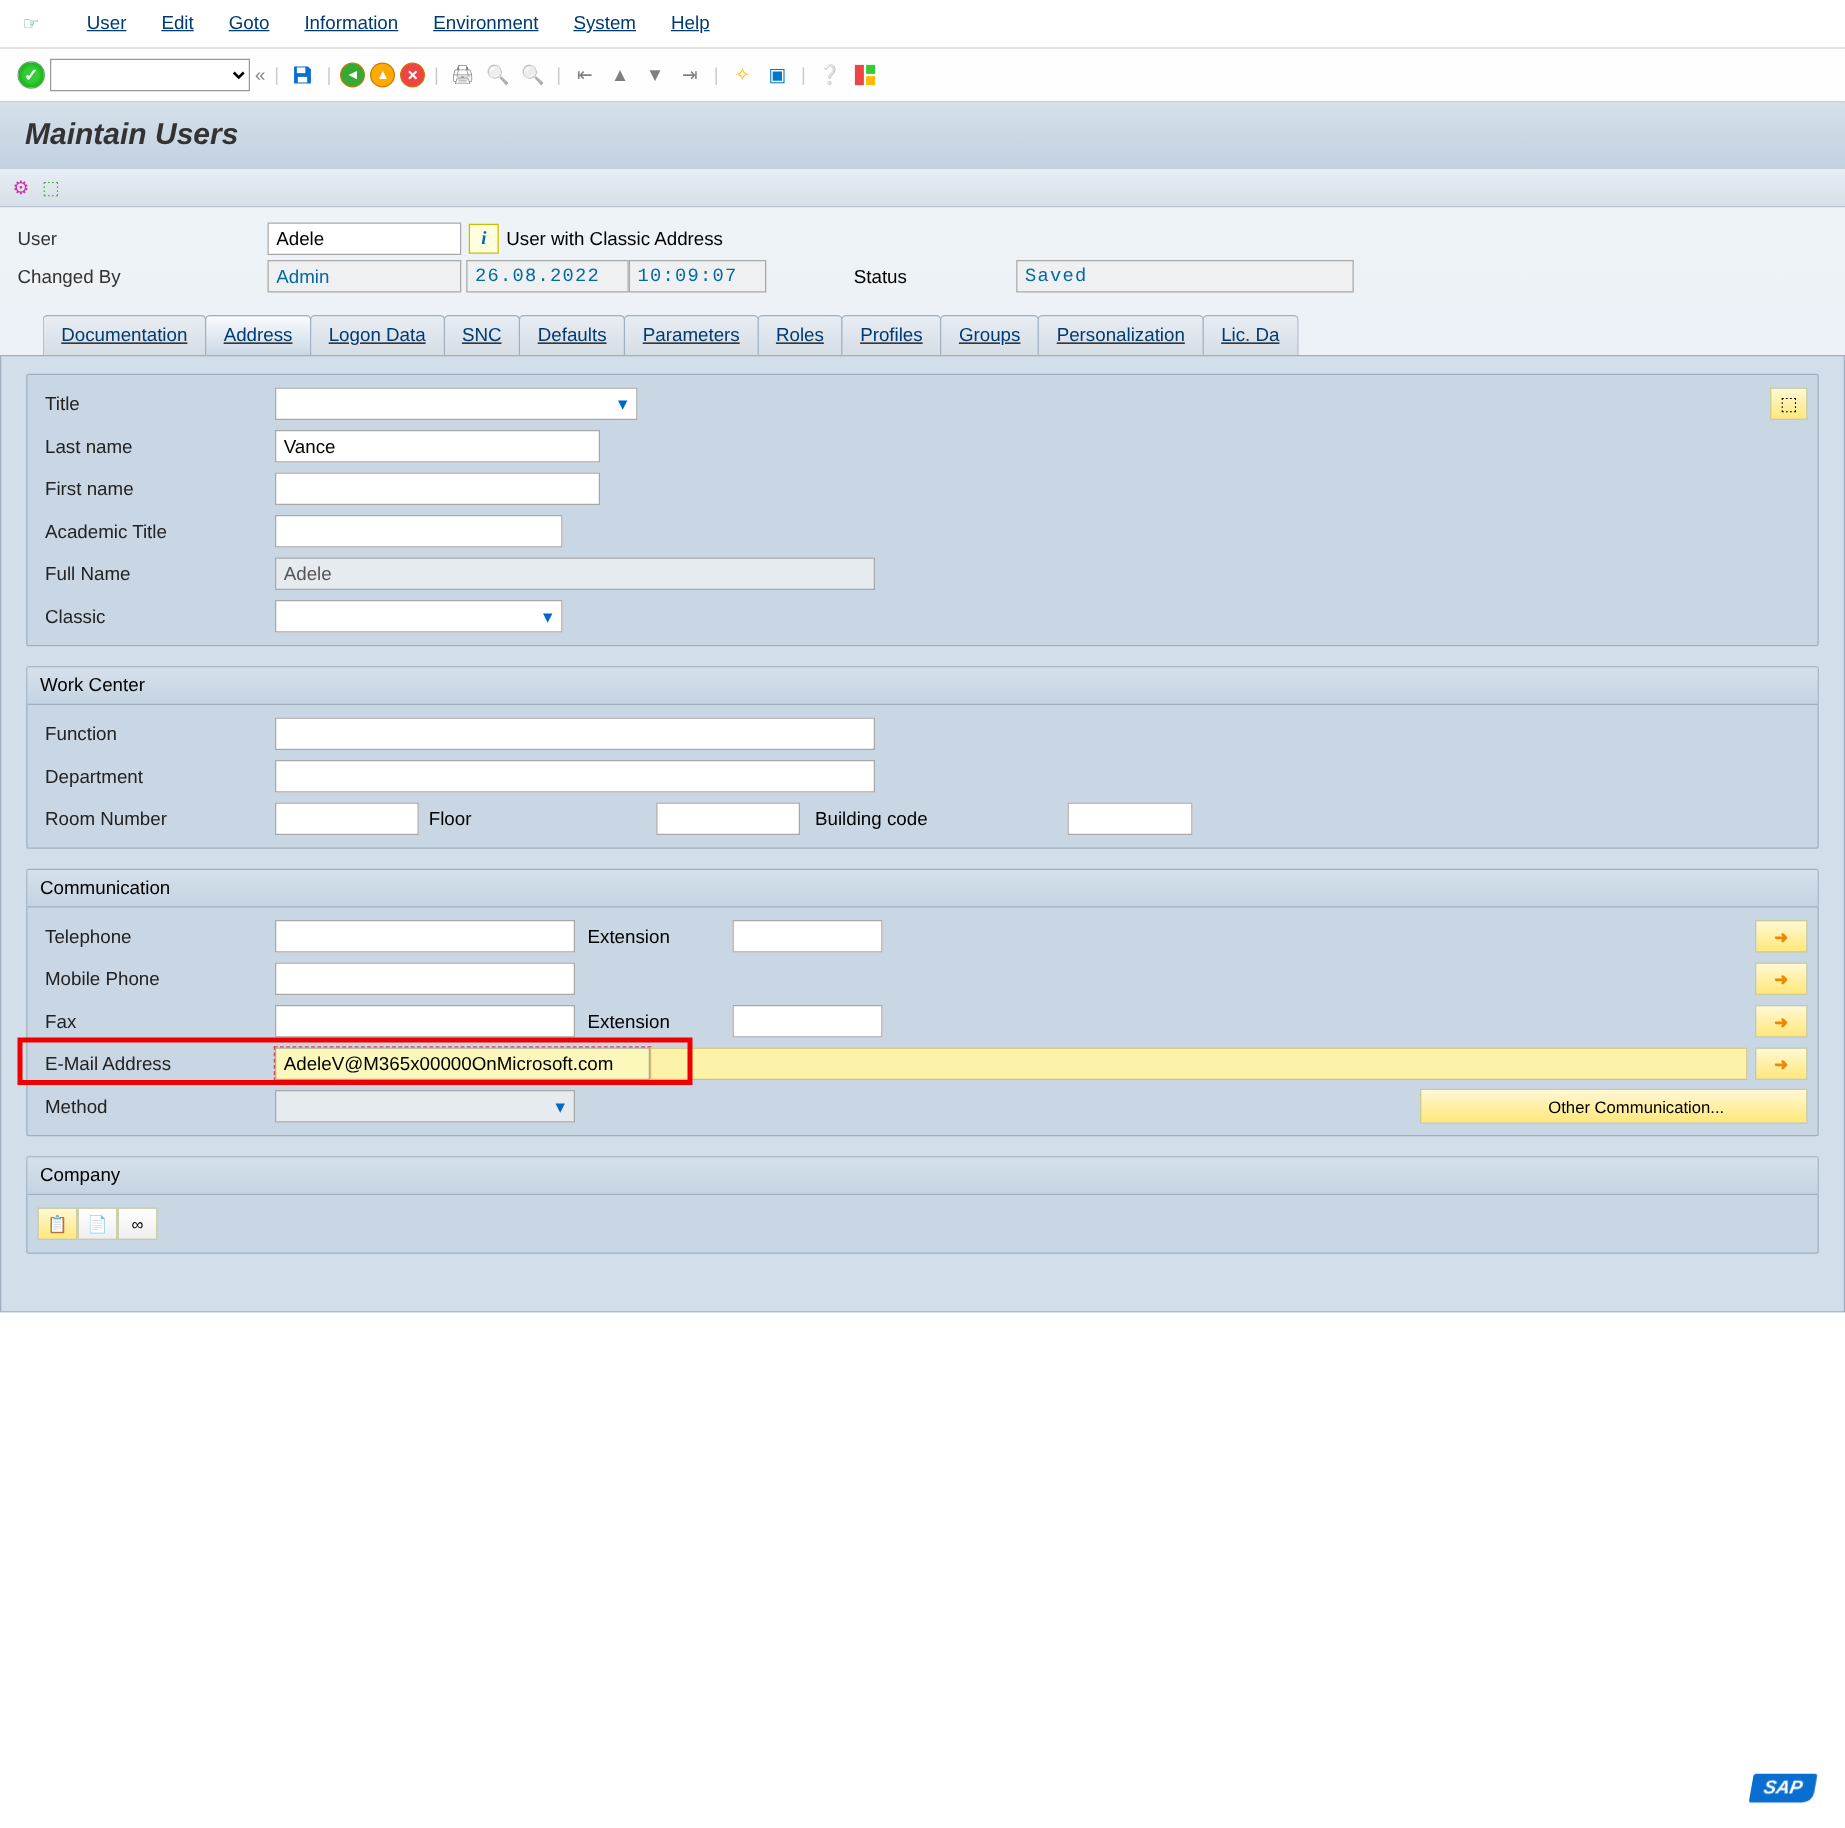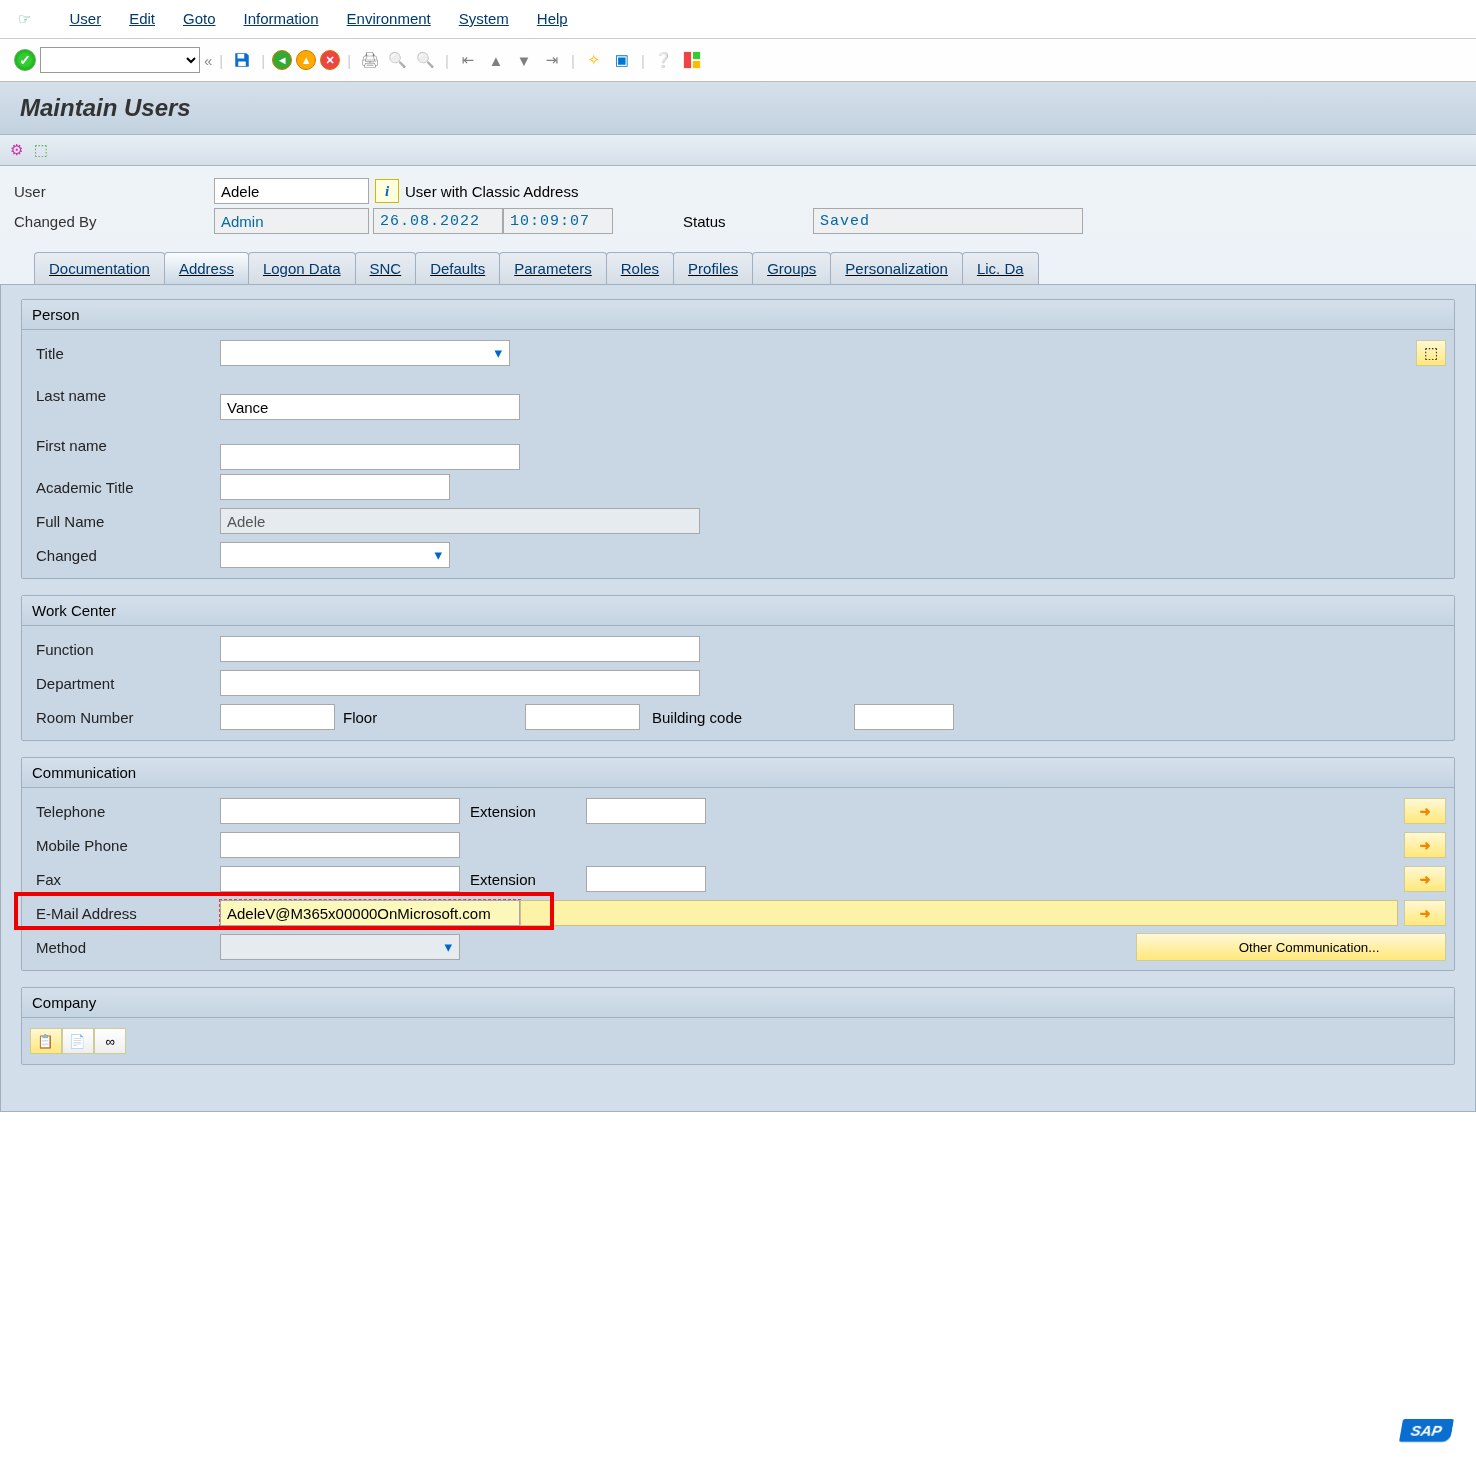--- a/index.html
+++ b/index.html
@@ -36,21 +36,21 @@
     .tab.active { background: linear-gradient(#fafcfe,#cad8e5); position:relative; z-index:2;}
     
     .tab-content { background:#d2dee9; border:1px solid #a0b0c0; margin:0 -14px; padding: 14px 20px 30px; min-height:700px;}
     
     .group { border:1px solid #a0b0c0; background:#c9d7e4; margin-bottom: 16px; border-radius:2px;}
     .group-header { padding:6px 10px; background:linear-gradient(#d5e0eb,#c5d4e2); border-bottom:1px solid #a0b0c0;}
     .group-body { padding: 6px 8px;}
     .row { display:flex; align-items:center; min-height:34px; }
     .row-label { width: 190px; padding-left:6px; color:#222;}
     .text-input { height:26px; border:1px solid #a8a8a8; background:#fff; padding:1px 6px; font-size:15px;}
-    .w-combo{width:290px;} .w-med {width:300px;margin-top:24px;}  .w-small{width:115px;} .w-large{width:480px;}
+    .w-combo{width:290px;} .w-med {width:260px;}  .w-small{width:115px;} .w-large{width:480px;}
     .combo { position:relative; display:inline-block;}
     .combo::after {content:"▾"; position:absolute; right:8px; top:4px; color:#06c; pointer-events:none;}
     .ro2 {background:#e6ebf0; color:#555;}
     .yellow-btn { width:42px; height:26px; background:linear-gradient(#fff8d5,#ffe87a); border:1px solid #cc9; display:inline-flex; align-items:center;justify-content:center;}
     .arrow-right{color:#e80;font-weight:bold;}
     .other-comm{width:310px;height:28px;background:linear-gradient(#fff8d5,#ffe87a);border:1px solid #cc9;padding-left:36px;}
     
     .highlight-box { position:absolute; border:4px solid #e00; pointer-events:none;}
     .email-active { background:#fcf7ba; outline:1px dashed #d44;}
     .email-ext { flex:1; background:#fcf2a8; height:26px; border:1px solid #d0c080;}
@@ -148,21 +148,20 @@
     <div class="tab">Roles</div>
     <div class="tab">Profiles</div>
     <div class="tab">Groups</div>
     <div class="tab">Personalization</div>
     <div class="tab">Lic. Da</div>
   </div>
 
   <div class="tab-content">
 
     <div class="group">
-      <div class="group-header">Person</div>
       <div class="group-body">
         <div class="row">
           <span class="row-label">Title</span>
           <span class="combo w-combo"><input class="text-input" style="width: 100%;"></span>
           <span style="flex:1;"></span>
           <span class="yellow-btn" style="width:30px;">⬚</span>
         </div>
         <div class="row">
           <span class="row-label">Last name</span>
           <input class="text-input w-med" value="Vance" style="">
@@ -173,21 +172,21 @@
         </div>
         <div class="row">
           <span class="row-label">Academic Title</span>
           <input class="text-input" style="width: 230px;">
         </div>
         <div class="row">
           <span class="row-label">Full Name</span>
           <input class="text-input ro2 w-large" readonly="" value="Adele" style="">
         </div>
         <div class="row">
-          <span class="row-label">Changed</span>
+          <span class="row-label">Classic</span>
           <span class="combo" style="width:230px;"><input class="text-input" style="width: 100%;"></span>
         </div>
       </div>
     </div>
 
     <div class="group">
       <div class="group-header">Work Center</div>
       <div class="group-body">
         <div class="row">
           <span class="row-label">Function</span>

